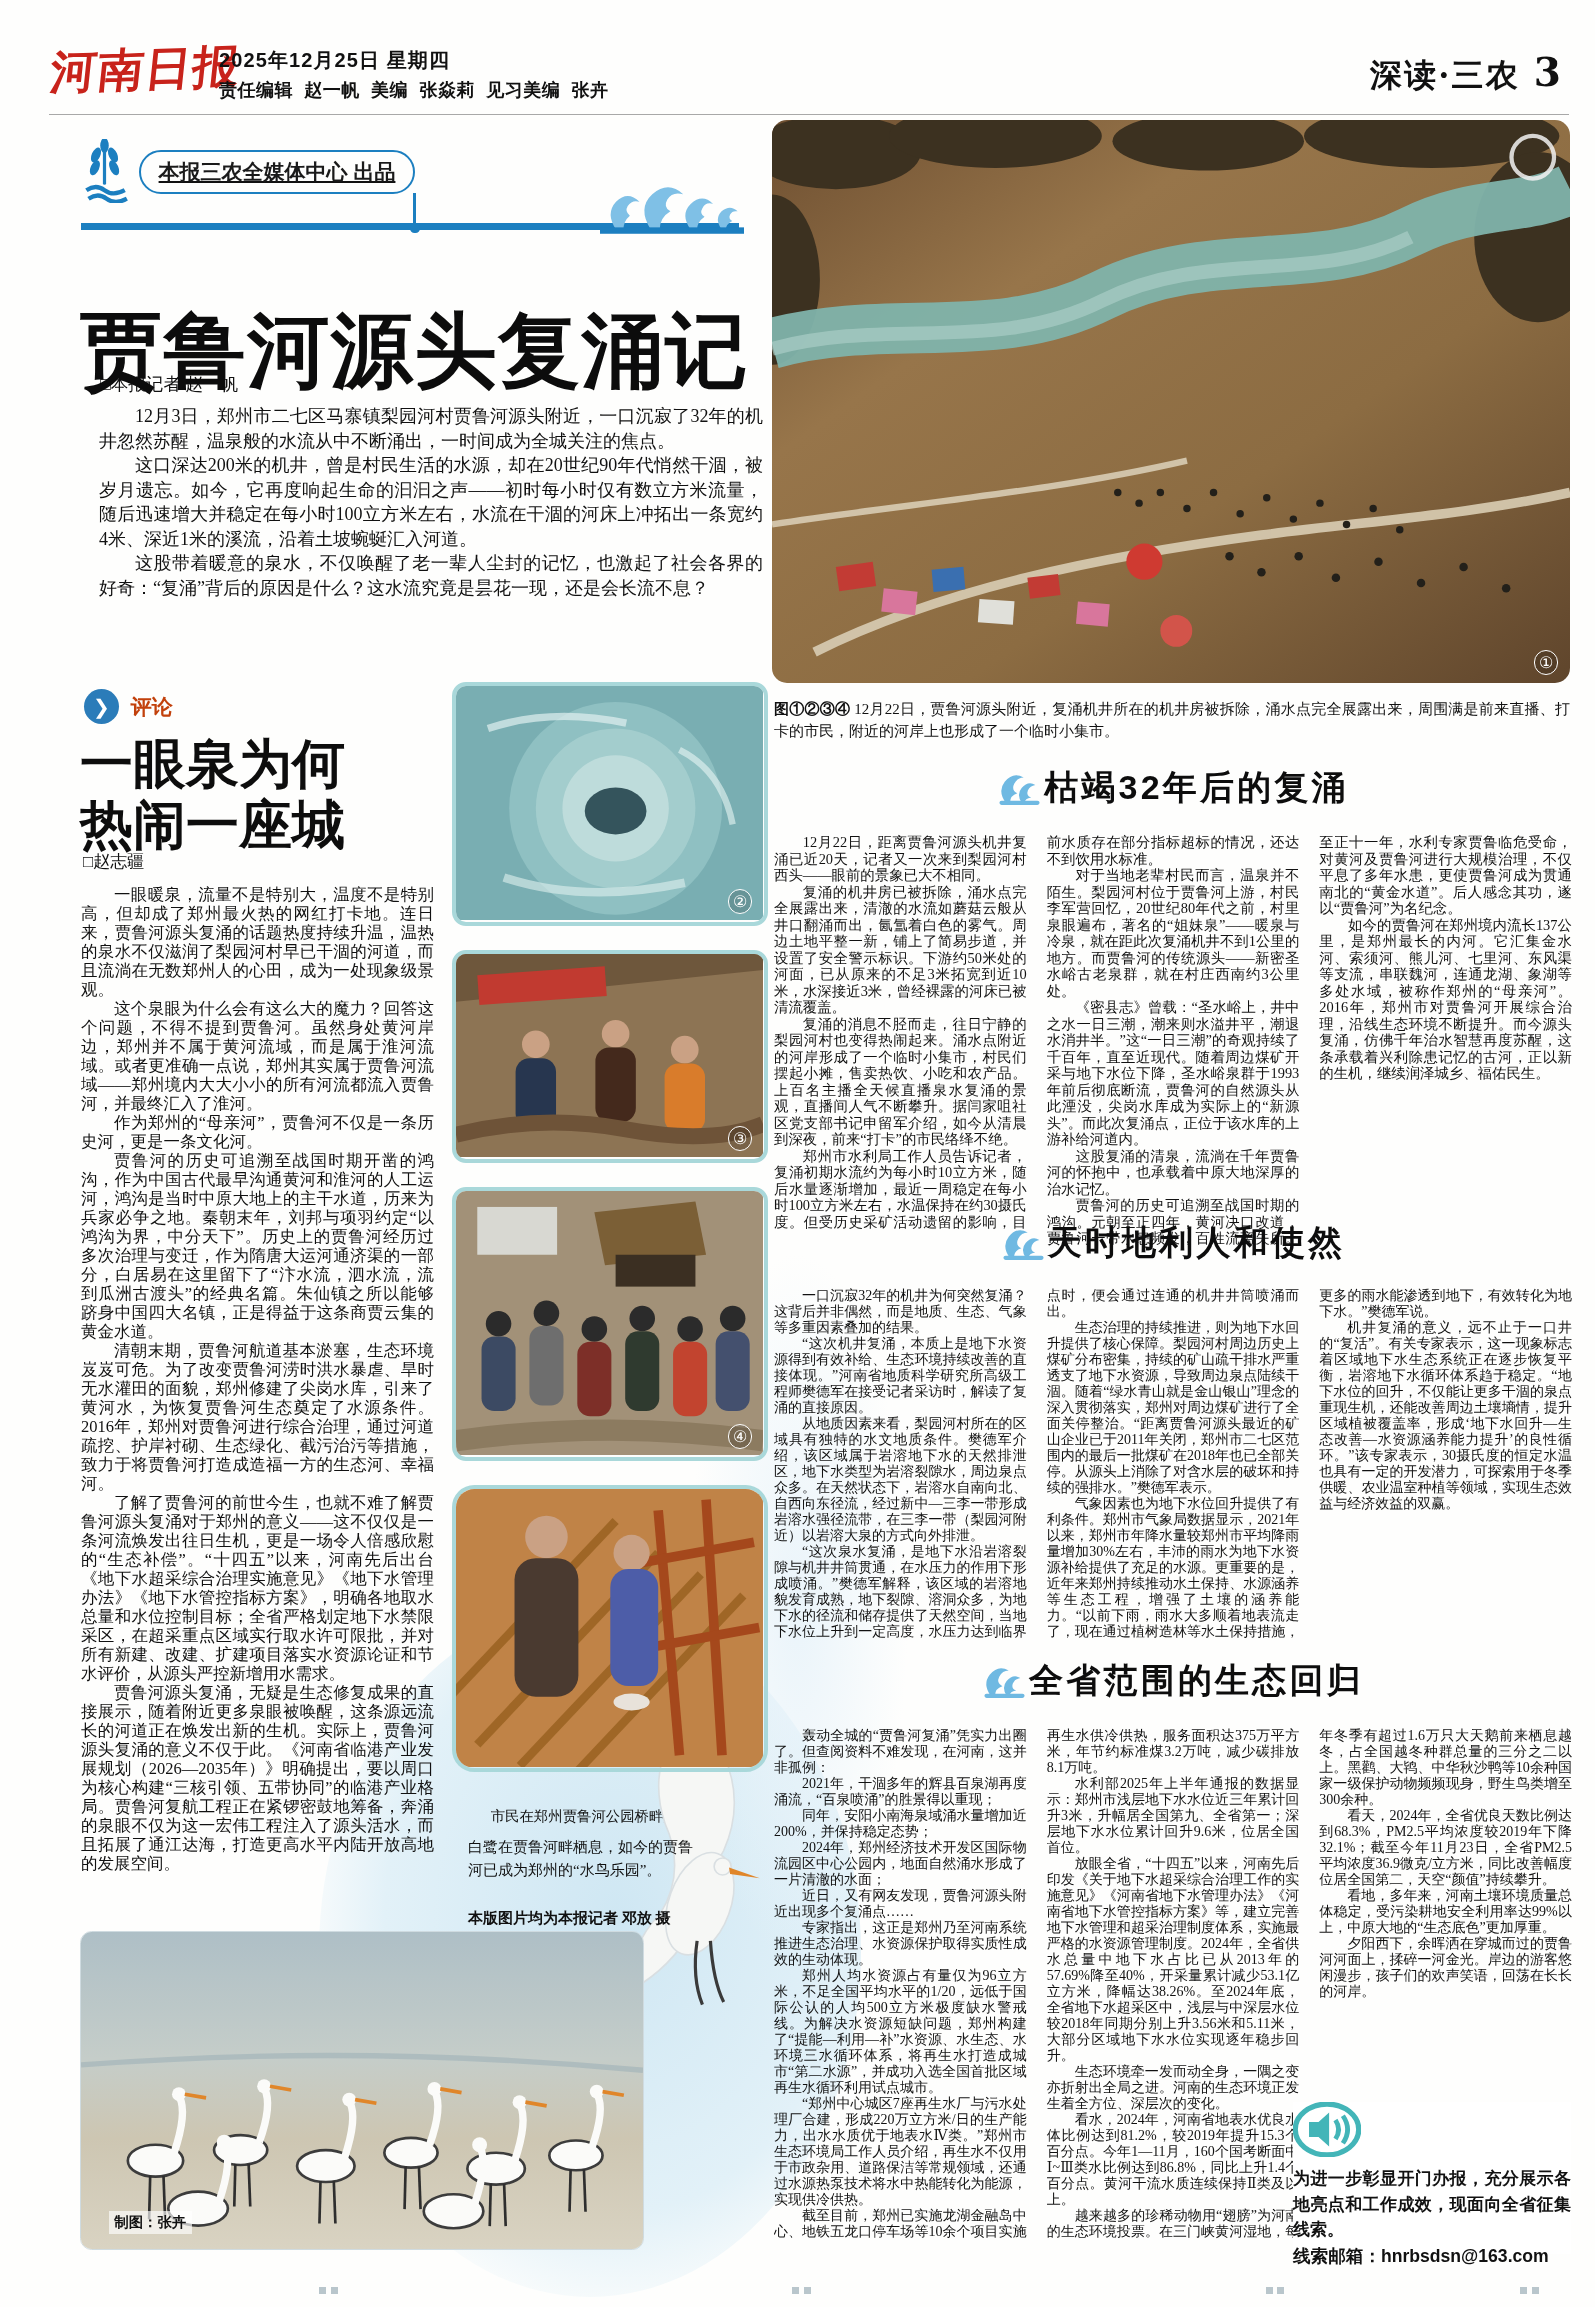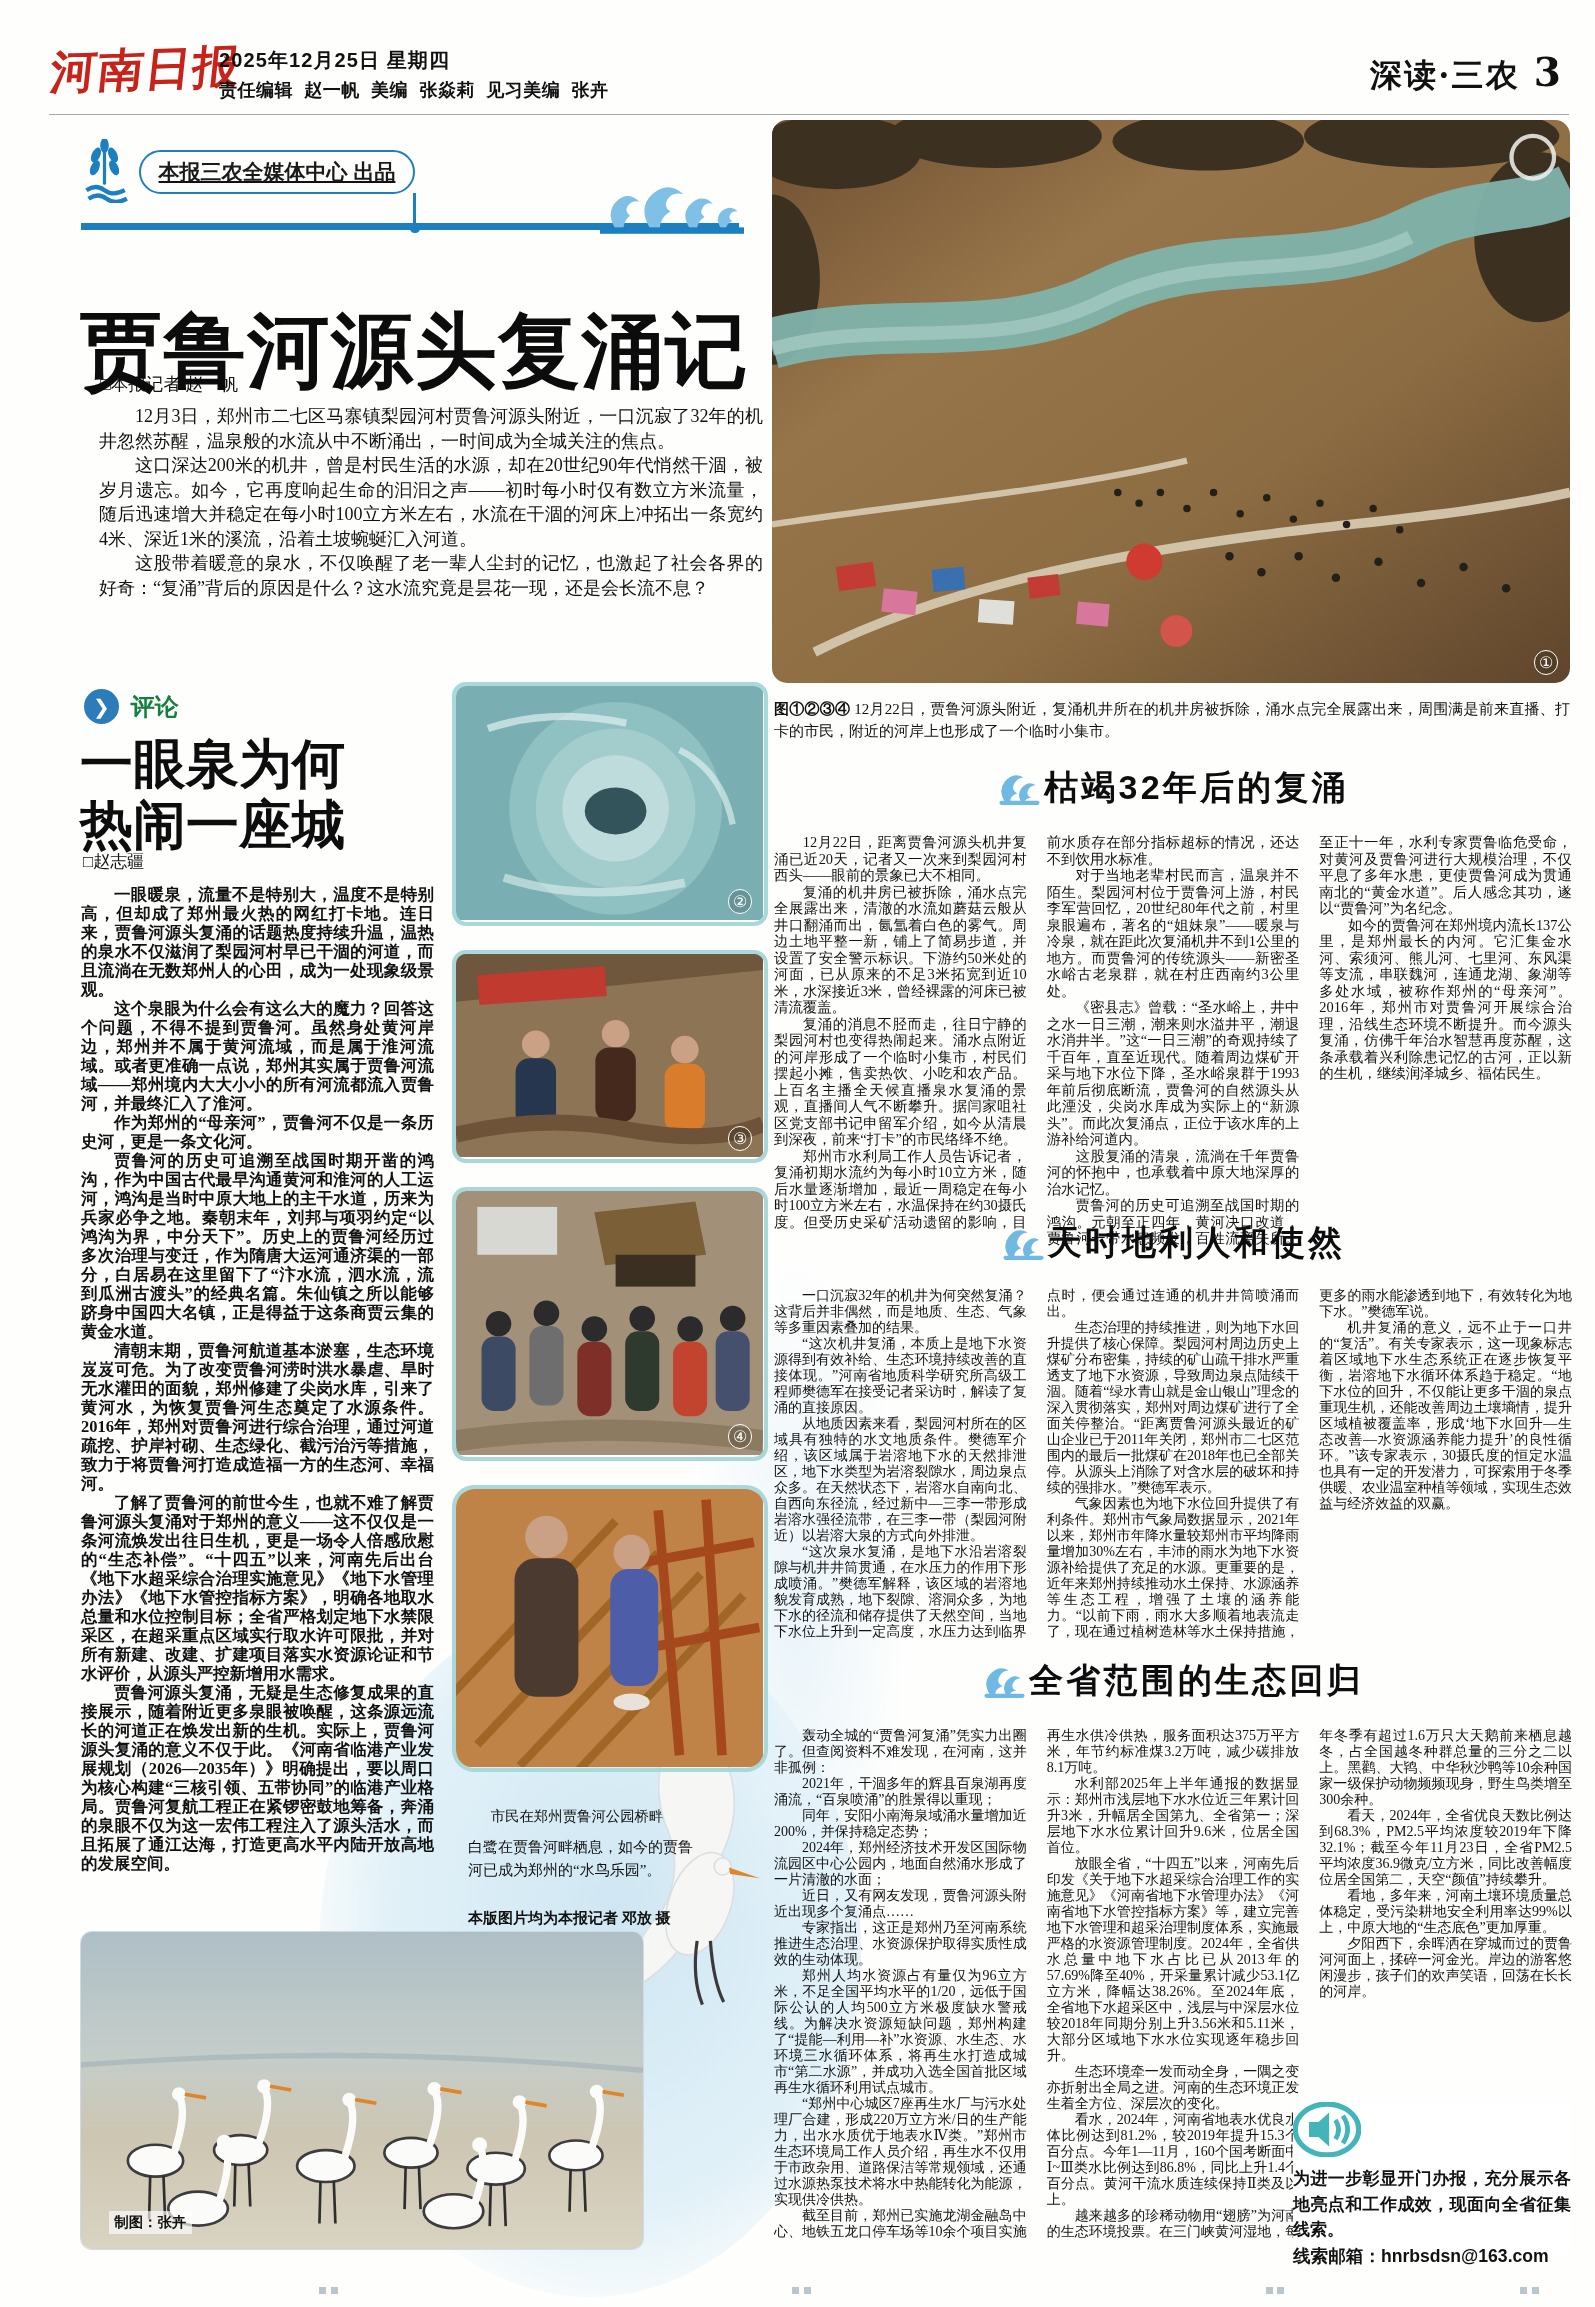--- a/index.html
+++ b/index.html
@@ -61,27 +61,27 @@
         background:rgba(255,255,255,.65);padding:2.1px 5.3px;}
   .flying-egret{position:absolute;left:564px;top:1691px;z-index:1;}
   .egret-caption{position:absolute;left:468px;top:1836px;width:298px;font-size:15px;line-height:23.4px;
         text-align:left;z-index:3;}
   .egret-caption .credit{font-weight:800;font-family:Liberation Serif, serif;margin-top:24px;}
 
   
   .kicker{position:absolute;left:84px;top:689px;display:flex;align-items:center;gap:11.7px;z-index:3;}
   .kicker-icon{width:35px;height:35px;border-radius:50%;background:#2b7cb9;color:#fff;font-size:20px;
         display:flex;align-items:center;justify-content:center;font-family:"Liberation Sans",sans-serif;}
-  .kicker-label{color:#15803d;font-size:24px;font-weight:800;font-family:"Liberation Sans",sans-serif;}
+  .kicker-label{color:#c2410c;font-size:21px;font-weight:800;font-family:"Liberation Sans",sans-serif;}
   .comment-title{position:absolute;left:80px;top:733px;font-size:53px;font-weight:900;line-height:1.16;
         font-family:"Liberation Sans","DejaVu Sans",sans-serif;color:#0d0d0d;z-index:3;}
   .comment-byline{position:absolute;left:83px;top:850px;font-size:17px;}
   .comment-body{position:absolute;left:81px;top:885px;width:353px;font-size:16.5px;line-height:19px;
         text-align:justify;z-index:1;}
-  .comment-body p{margin:0;text-indent:2em;font-weight:bold;}
+  .comment-body p{margin:0;text-indent:2em;}
 
   
   .sec-head{position:absolute;left:774px;width:798px;display:flex;justify-content:center;align-items:center;
         gap:2px;z-index:3;}
   .sec-head h2{margin:0;font-size:34px;font-weight:900;letter-spacing:3.2px;
         font-family:"Liberation Sans","DejaVu Sans",sans-serif;color:#0d0d0d;}
   #h1{top:765px;} #h2{top:1220px;} #h3{top:1658px;}
   .cols{position:absolute;left:774px;width:798px;column-count:3;column-gap:20px;column-fill:auto;
         text-align:justify;overflow:hidden;z-index:1;}
   .cols p{margin:0;text-indent:2em;}

